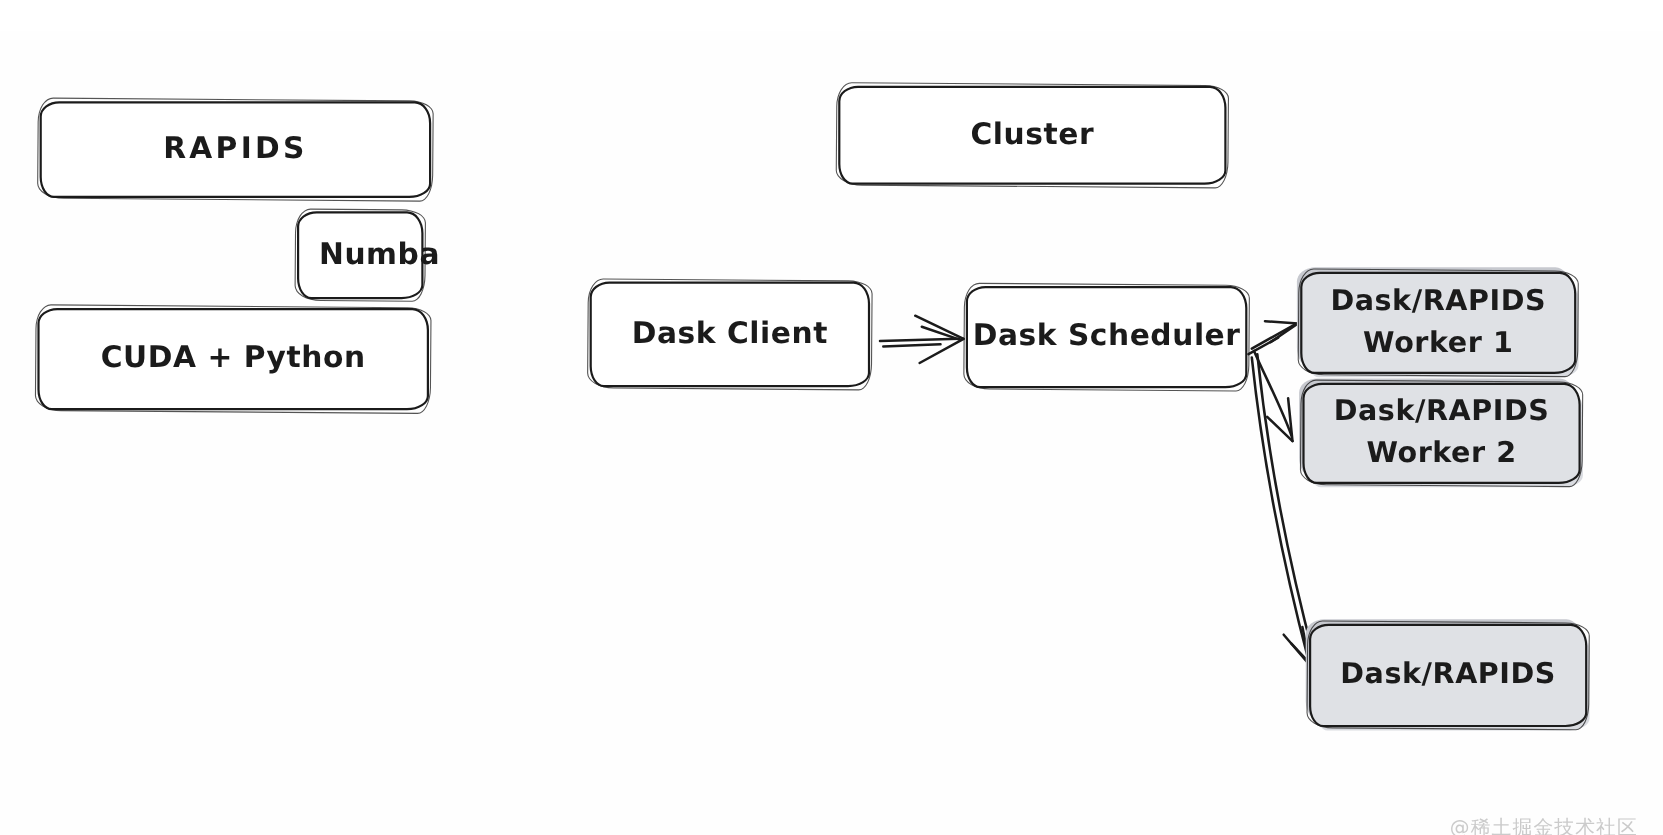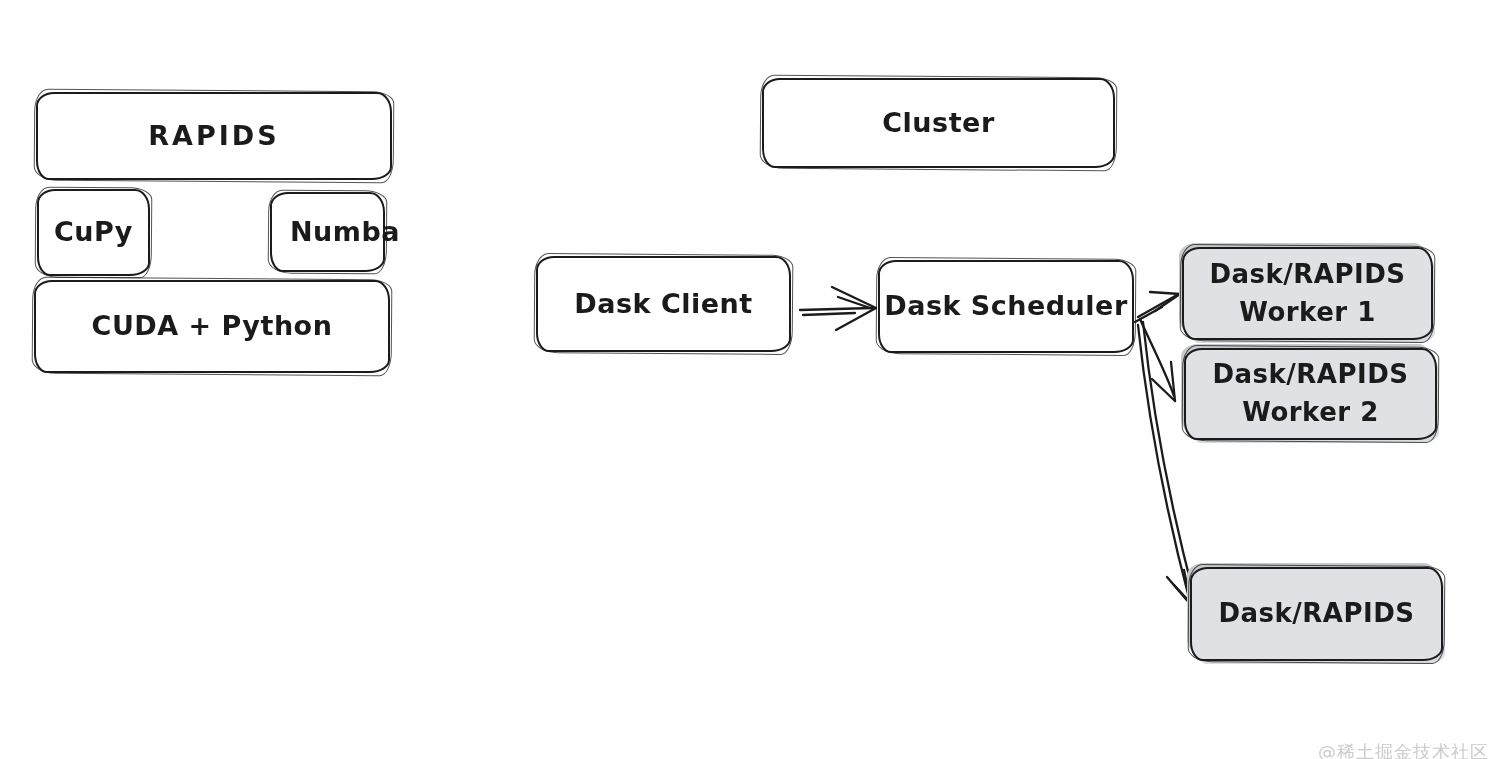--- a/index.html
+++ b/index.html
@@ -111,23 +111,20 @@
       <path d="M1191 577 L1167 549"></path>
       <path d="M1191 577 L1184 542"></path>
       <path d="M1188 572 L1174 557"></path>
     </g>
   </svg>
 
   <div class="box" style="left:36px; top:64px; width:356px; height:88px;">
     <span class="label wide">RAPIDS</span>
   </div>
 
-  <div class="box" style="left:37px; top:161px; width:113px; height:87px;">
-    <span class="label">CuPy</span>
-  </div>
 
 
   <div class="box" style="left:270px; top:164px; width:115px; height:80px;padding-left:35px;">
     <span class="label">Numba</span>
   </div>
 
   <div class="box" style="left:34px; top:252px; width:356px; height:93px;">
     <span class="label">CUDA + Python</span>
   </div>
 

